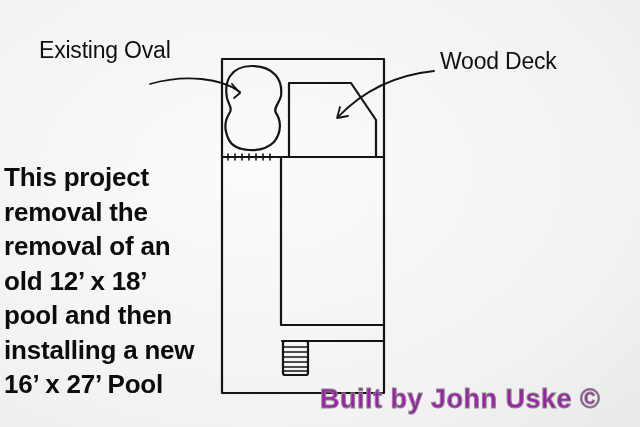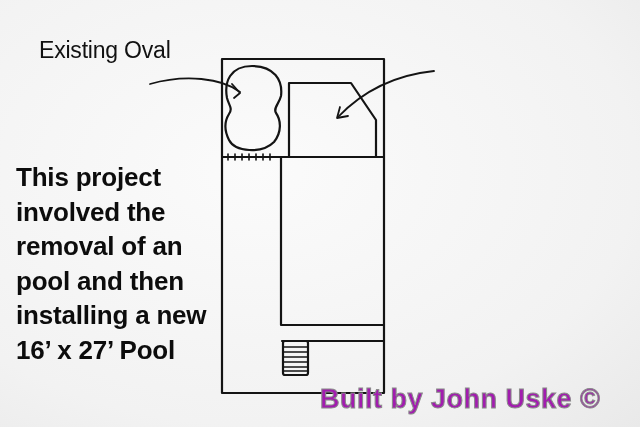--- a/index.html
+++ b/index.html
@@ -12,21 +12,21 @@
   .paper {
     position: absolute; left: 0; top: 0; width: 640px; height: 427px;
     background: radial-gradient(ellipse at 40% 40%, #fbfbfb 0%, #f2f2f2 70%, #e9e9e9 100%);
   }
   .label {
     position: absolute; color: #111; font-size: 23px; line-height: 28px;
     letter-spacing: -0.2px;
   }
   .label span { display: block; }
   .description {
-    position: absolute; left: 16px; top: 160px; color: #0c0c0c;
+    position: absolute; left: 4px; top: 160px; color: #0c0c0c;
     font-size: 26px; font-weight: bold; line-height: 34.5px; letter-spacing: -0.2px;
   }
   .description span { display: block; white-space: nowrap; }
   .watermark {
     position: absolute; left: 320px; top: 384px;
     font-size: 27px; font-weight: bold; color: #a21caf;
     -webkit-text-stroke: 1px #8a8a8a; letter-spacing: 0.5px; white-space: nowrap;
   }
   svg.plan { position: absolute; left: 0; top: 0; }
 </style>
@@ -75,24 +75,26 @@
     <path d="M 434 71 C 395 75, 362 92, 338 117" stroke-width="1.8"></path>
     <path d="M 340 107 L 337 118 L 348 116" stroke-width="1.8"></path>
   </g>
 </svg>
 
 <div class="label" style="left:39px; top:36px;">
   <span>Existing Oval</span>
 </div>
 
 <div class="label" style="left:440px; top:47px;">
+  <span>Wood Deck</span>
 </div>
 
 <div class="description">
   <span>This project</span>
-  <span>involved the</span>
+  <span>removal the</span>
   <span>removal of an</span>
+  <span>old 12’ x 18’</span>
   <span>pool and then</span>
   <span>installing a new</span>
   <span>16’ x 27’ Pool</span>
 </div>
 
 <div class="watermark">Built by John Uske ©</div>
 
 </body></html>

